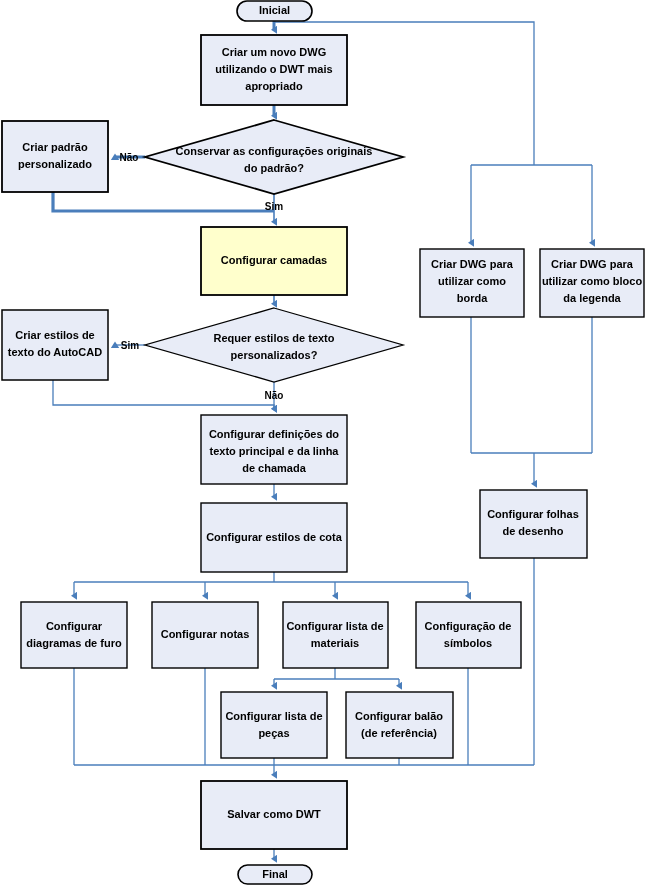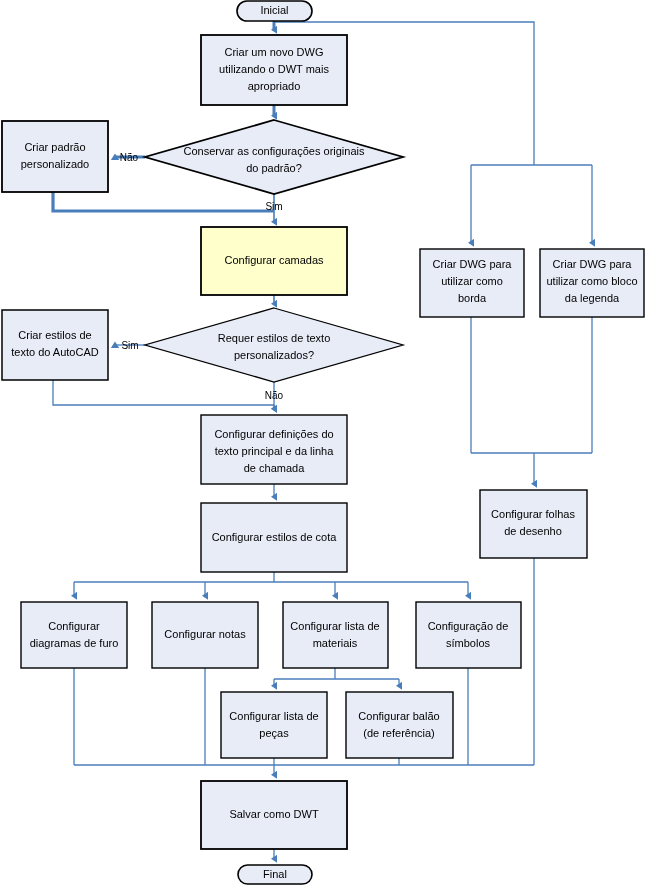--- a/index.html
+++ b/index.html
@@ -7,20 +7,21 @@
     padding: 0;
     background: #ffffff;
   }
   #chart-root {
     position: relative;
     width: 646px;
     height: 886px;
     background: #ffffff;
     font-family: "Liberation Sans", sans-serif;
     overflow: hidden;
+    font-weight: bold;
   }
   svg.flow {
     position: absolute;
     left: 0;
     top: 0;
     width: 646px;
     height: 886px;
   }
   .node-text {
     font-family: "Liberation Sans", sans-serif;

